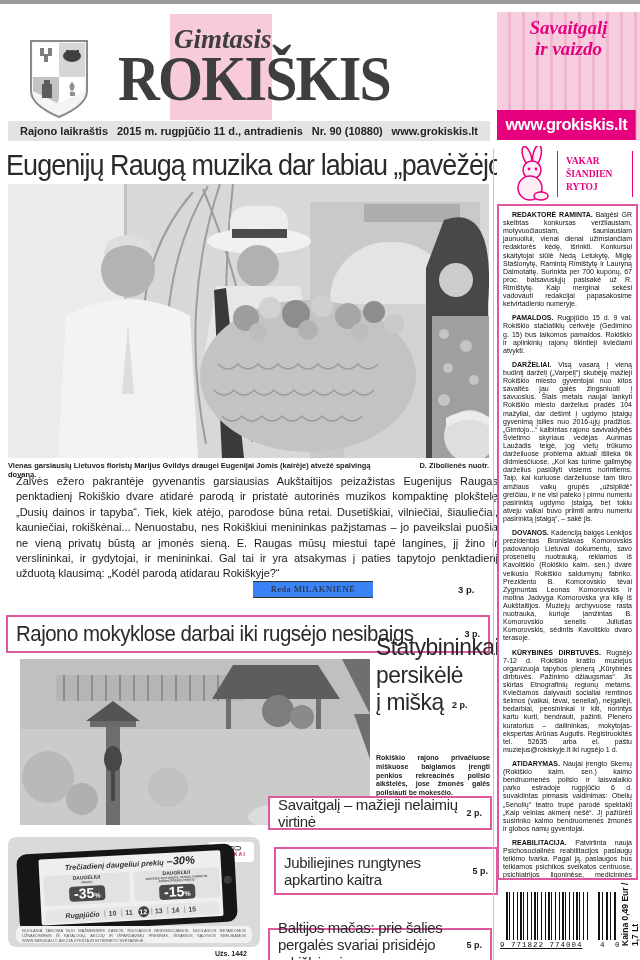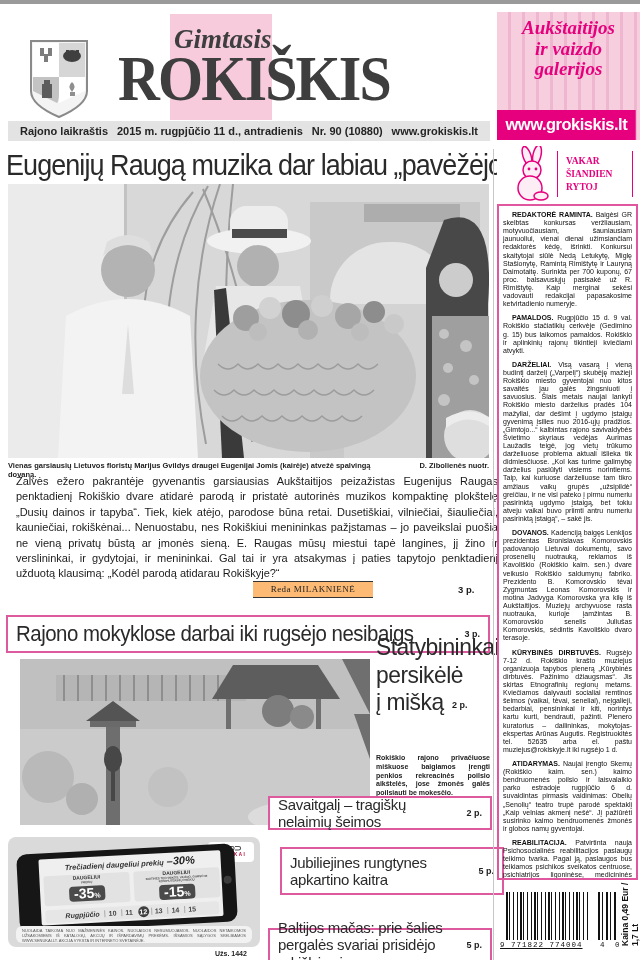--- a/index.html
+++ b/index.html
@@ -20,33 +20,33 @@
 
   
   #headline1{left:6px;top:145px;width:520px;font-size:29px;font-weight:400;color:#2a2a2a;
              letter-spacing:-1px;transform:scaleX(.93);transform-origin:left top;white-space:nowrap;}
   #caption1{left:8px;top:457px;width:370px;font-size:7.5px;font-weight:bold;color:#222;}
   #credit1{left:380px;top:457px;width:109px;text-align:right;font-size:7.5px;font-weight:bold;color:#222;}
   #body1{left:16px;top:470px;width:482px;font-size:11px;font-weight:normal;line-height:1.4;
          text-align:justify;color:#1b1b1b;}
   #byline{left:253px;top:577px;width:120px;border-top:1px solid #333;border-bottom:1px solid #333;
           padding:2px 0 3px;text-align:center;font-family:"Liberation Serif",serif;font-size:9px;
-          letter-spacing:.5px;color:#222;background:#fdba74;}
+          letter-spacing:.5px;color:#222;background:#3b82f6;}
   #page1{left:458px;top:580px;font-size:9.5px;font-weight:bold;}
 
   
   .teaser{border:2px solid #dd5a9f;background:#fff;display:flex;align-items:center;
           justify-content:space-between;box-sizing:border-box;padding:0 8px;}
   .teaser .t-big{font-size:21.5px;font-weight:400;color:#2a2a2a;letter-spacing:-.5px;
                  transform:scaleX(.95);transform-origin:left center;white-space:nowrap;}
   .teaser .t-mid{font-size:15px;font-weight:400;color:#2a2a2a;letter-spacing:-.3px;line-height:1.15;}
   .teaser .t-page{font-size:9px;font-weight:bold;color:#222;flex:none;margin-left:6px;}
   #teaser0{left:6px;top:611px;width:484px;height:38px;}
   #teaser1{left:268px;top:792px;width:224px;height:34px;}
-  #teaser2{left:280px;top:843px;width:224px;height:48px;}
+  #teaser2{left:274px;top:843px;width:224px;height:48px;}
   #teaser3{left:268px;top:924px;width:224px;height:34px;}
   #stat-head{left:376px;top:629px;width:118px;font-size:24px;line-height:1.15;color:#2a2a2a;
              letter-spacing:-.5px;transform:scaleX(.95);transform-origin:left top;}
   #stat-head span{display:block;}
   #page2{left:452px;top:696px;font-size:9px;font-weight:bold;}
   #caption2{left:376px;top:750px;width:114px;font-size:7px;font-weight:bold;line-height:1.25;
             text-align:justify;color:#222;}
   #credit2{left:376px;top:806px;width:114px;text-align:right;font-size:7px;font-weight:bold;color:#222;}
 
   
@@ -259,21 +259,21 @@
   <div class="abs" id="stat-head">
     <span>Statybininkai</span>
     <span>persikėlė</span>
     <span>į mišką</span>
   </div>
   <div class="abs" id="page2">2 p.</div>
   <div class="abs" id="caption2">Rokiškio rajono privačiuose miškuose baigiamos įrengti penkios rekreacinės poilsio aikštelės, jose žmonės galės poilsiauti be mokesčio.</div>
   <div class="abs" id="credit2">D. Zibolienės nuotr.</div>
 
   <div class="abs teaser" id="teaser1">
-    <span class="t-mid">Savaitgalį – tragiškų nelaimių šeimos</span>
+    <span class="t-mid">Savaitgalį – mažieji nelaimių virtinė</span>
     <span class="t-page">2 p.</span>
   </div>
   <div class="abs teaser" id="teaser2">
     <span class="t-mid">Jubiliejines rungtynes apkartino kaitra</span>
     <span class="t-page">5 p.</span>
   </div>
   <div class="abs teaser" id="teaser3">
     <span class="t-mid">Baltijos mačas: prie šalies pergalės svariai prisidėjo rokiškėnai</span>
     <span class="t-page">5 p.</span>
   </div>
@@ -312,23 +312,22 @@
       </div>
     </div>
     <div id="sen-fine">NUOLAIDA TAIKOMA NUO MAŽMENINĖS KAINOS. NUOLAIDOS NESUMUOJAMOS. NUOLAIDOS NETAIKOMOS UŽSAKOMIEMS IŠ KATALOGŲ, AKCIJŲ IR IŠPARDAVIMŲ PREKĖMS. IŠSAMIOS SĄLYGOS SKELBIAMOS WWW.SENUKAI.LT. AKCIJA VYKSTA IR INTERNETO SVETAINĖJE.</div>
   </div>
   <div class="abs" id="uzs">Užs. 1442</div>
 
   <div class="abs" id="divider"></div>
 
   <div class="abs" id="gallery-ad">
     <div id="gallery-text">
-      <div>Aukštaitijos</div>
+      <div>Savaitgalį</div>
       <div>ir vaizdo</div>
-      <div>galerijos</div>
     </div>
     <div id="gallery-site">www.grokiskis.lt</div>
   </div>
 
   <div class="abs" id="vsr">
     <svg id="rabbit" width="42" height="56" viewBox="0 0 42 56">
       <g stroke="#e6007e" stroke-width="1.5" fill="#fdeef5">
         <ellipse cx="16" cy="10" rx="4" ry="10" transform="rotate(-18 16 10)"></ellipse>
         <ellipse cx="26" cy="9" rx="4" ry="10" transform="rotate(12 26 9)"></ellipse>
         <circle cx="21" cy="24" r="9"></circle>

